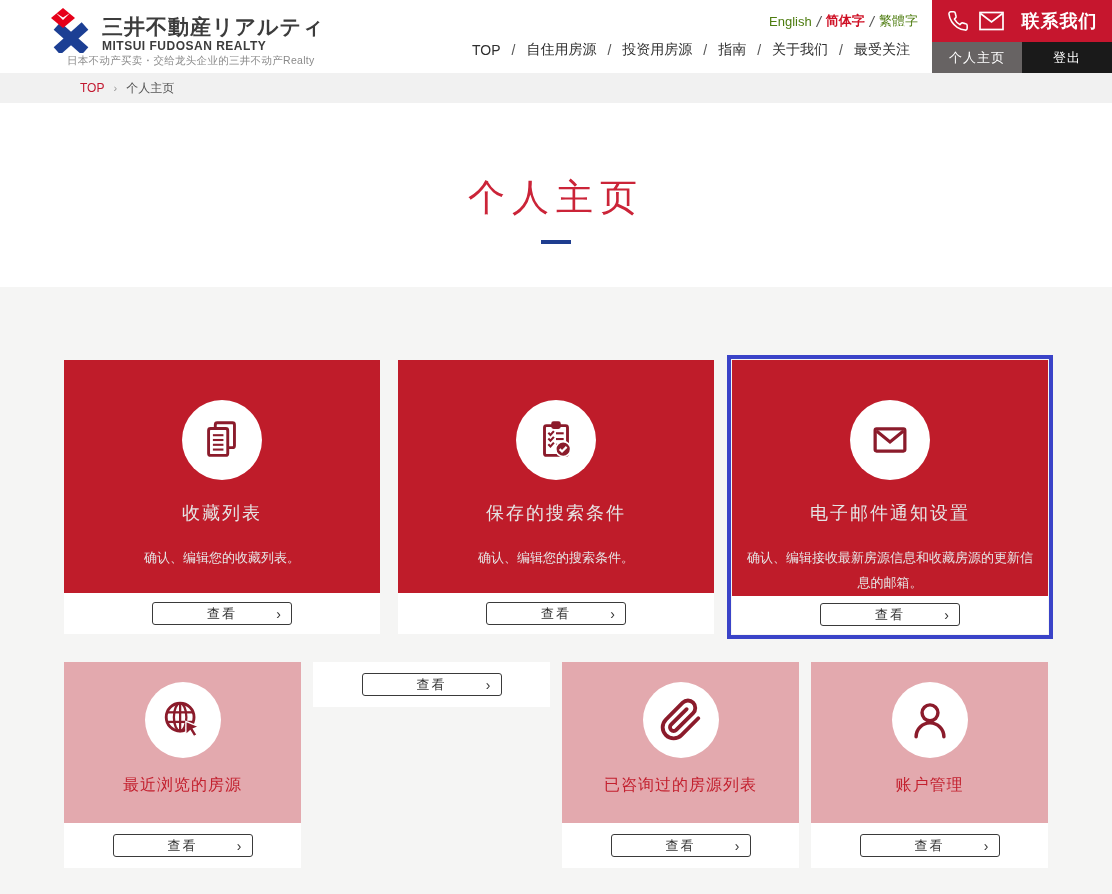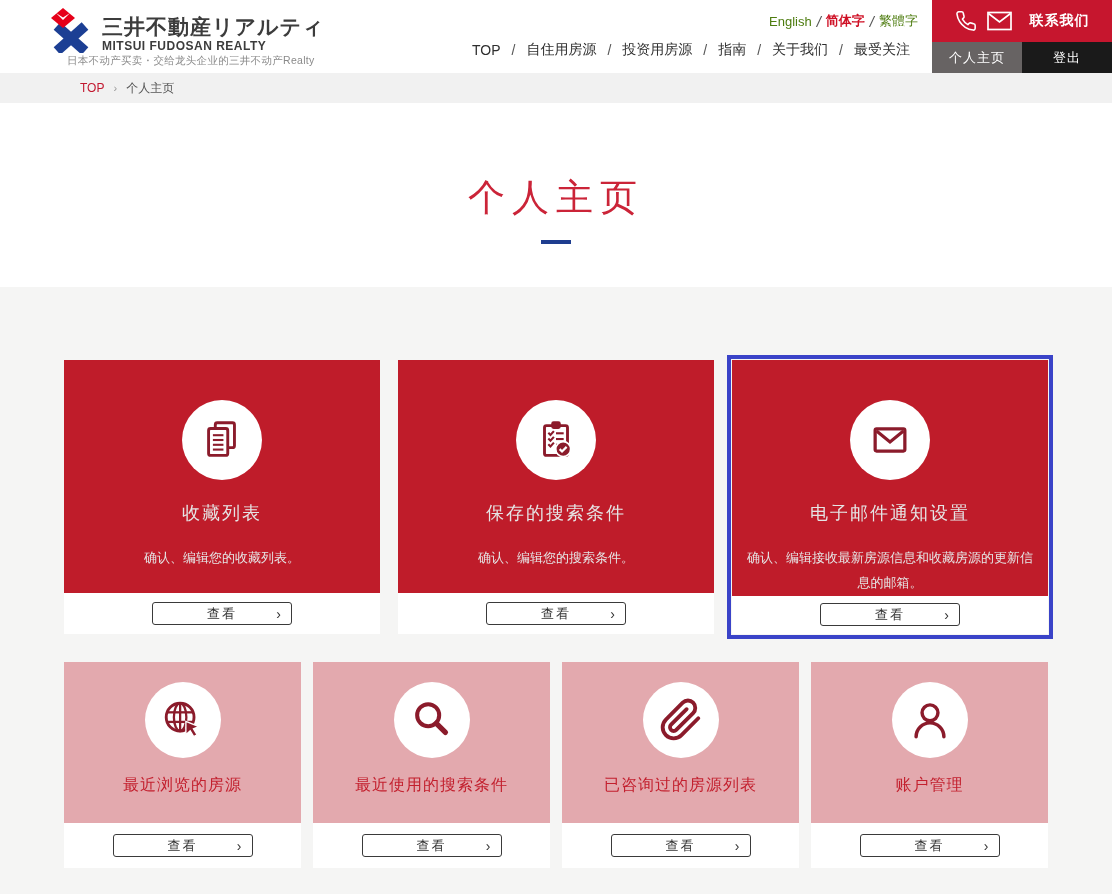--- a/index.html
+++ b/index.html
@@ -24,21 +24,21 @@
   .lang-link { color:#4d7c0f; cursor:pointer; }
   .lang-active { color:#cf1126; font-weight:700; }
 
   .nav-row { position:absolute; right:202px; top:41px; font-size:14px; color:#2e2e2e; display:flex; align-items:center; gap:11px; }
   .nav-item { cursor:pointer; white-space:nowrap; }
   .nav-sep { color:#555; }
 
   .contact { position:absolute; right:0; top:0; width:180px; height:42px; background:#c6162e;
              display:flex; align-items:center; justify-content:center; gap:9px; color:#fff; cursor:pointer; }
   .contact svg { display:block; }
-  .contact-label { font-size:14px; font-weight:700; letter-spacing:1px; margin-left:8px; }
+  .contact-label { font-size:18px; font-weight:700; letter-spacing:1px; margin-left:8px; }
   .hbtns { position:absolute; right:0; top:42px; width:180px; height:31px; display:flex; }
   .hbtn { flex:1; display:flex; align-items:center; justify-content:center; font-size:13px; color:#fff; letter-spacing:1px; cursor:pointer; }
   .hbtn-mypage { background:#676363; }
   .hbtn-logout { background:#1a1a1a; }
 
   
   .breadcrumb-band { height:30px; background:#f1f1f1; display:flex; align-items:center; padding-left:80px; gap:9px; font-size:12px; }
   .bc-home { color:#c2182f; cursor:pointer; }
   .bc-sep { color:#999; font-size:11px; }
   .bc-current { color:#555; }
@@ -245,29 +245,20 @@
       </div>
       <div class="card-footer-sm">
         <button class="view-btn">
           <span>查看</span>
           <span class="chev">›</span>
         </button>
       </div>
     </div>
 
     <div class="card-secondary">
-      <div class="body">
-        <div class="icon-circle-sm">
-          <svg viewBox="0 0 48 48" width="46" height="46" fill="none" stroke="#8b1b2b">
-            <circle cx="20" cy="19" r="11.5" stroke-width="4.2"></circle>
-            <line x1="28.5" y1="27.5" x2="38" y2="37" stroke-width="5.5" stroke-linecap="round"></line>
-          </svg>
-        </div>
-        <div class="cs-title">最近使用的搜索条件</div>
-      </div>
       <div class="card-footer-sm">
         <button class="view-btn">
           <span>查看</span>
           <span class="chev">›</span>
         </button>
       </div>
     </div>
 
     <div class="card-secondary">
       <div class="body">

